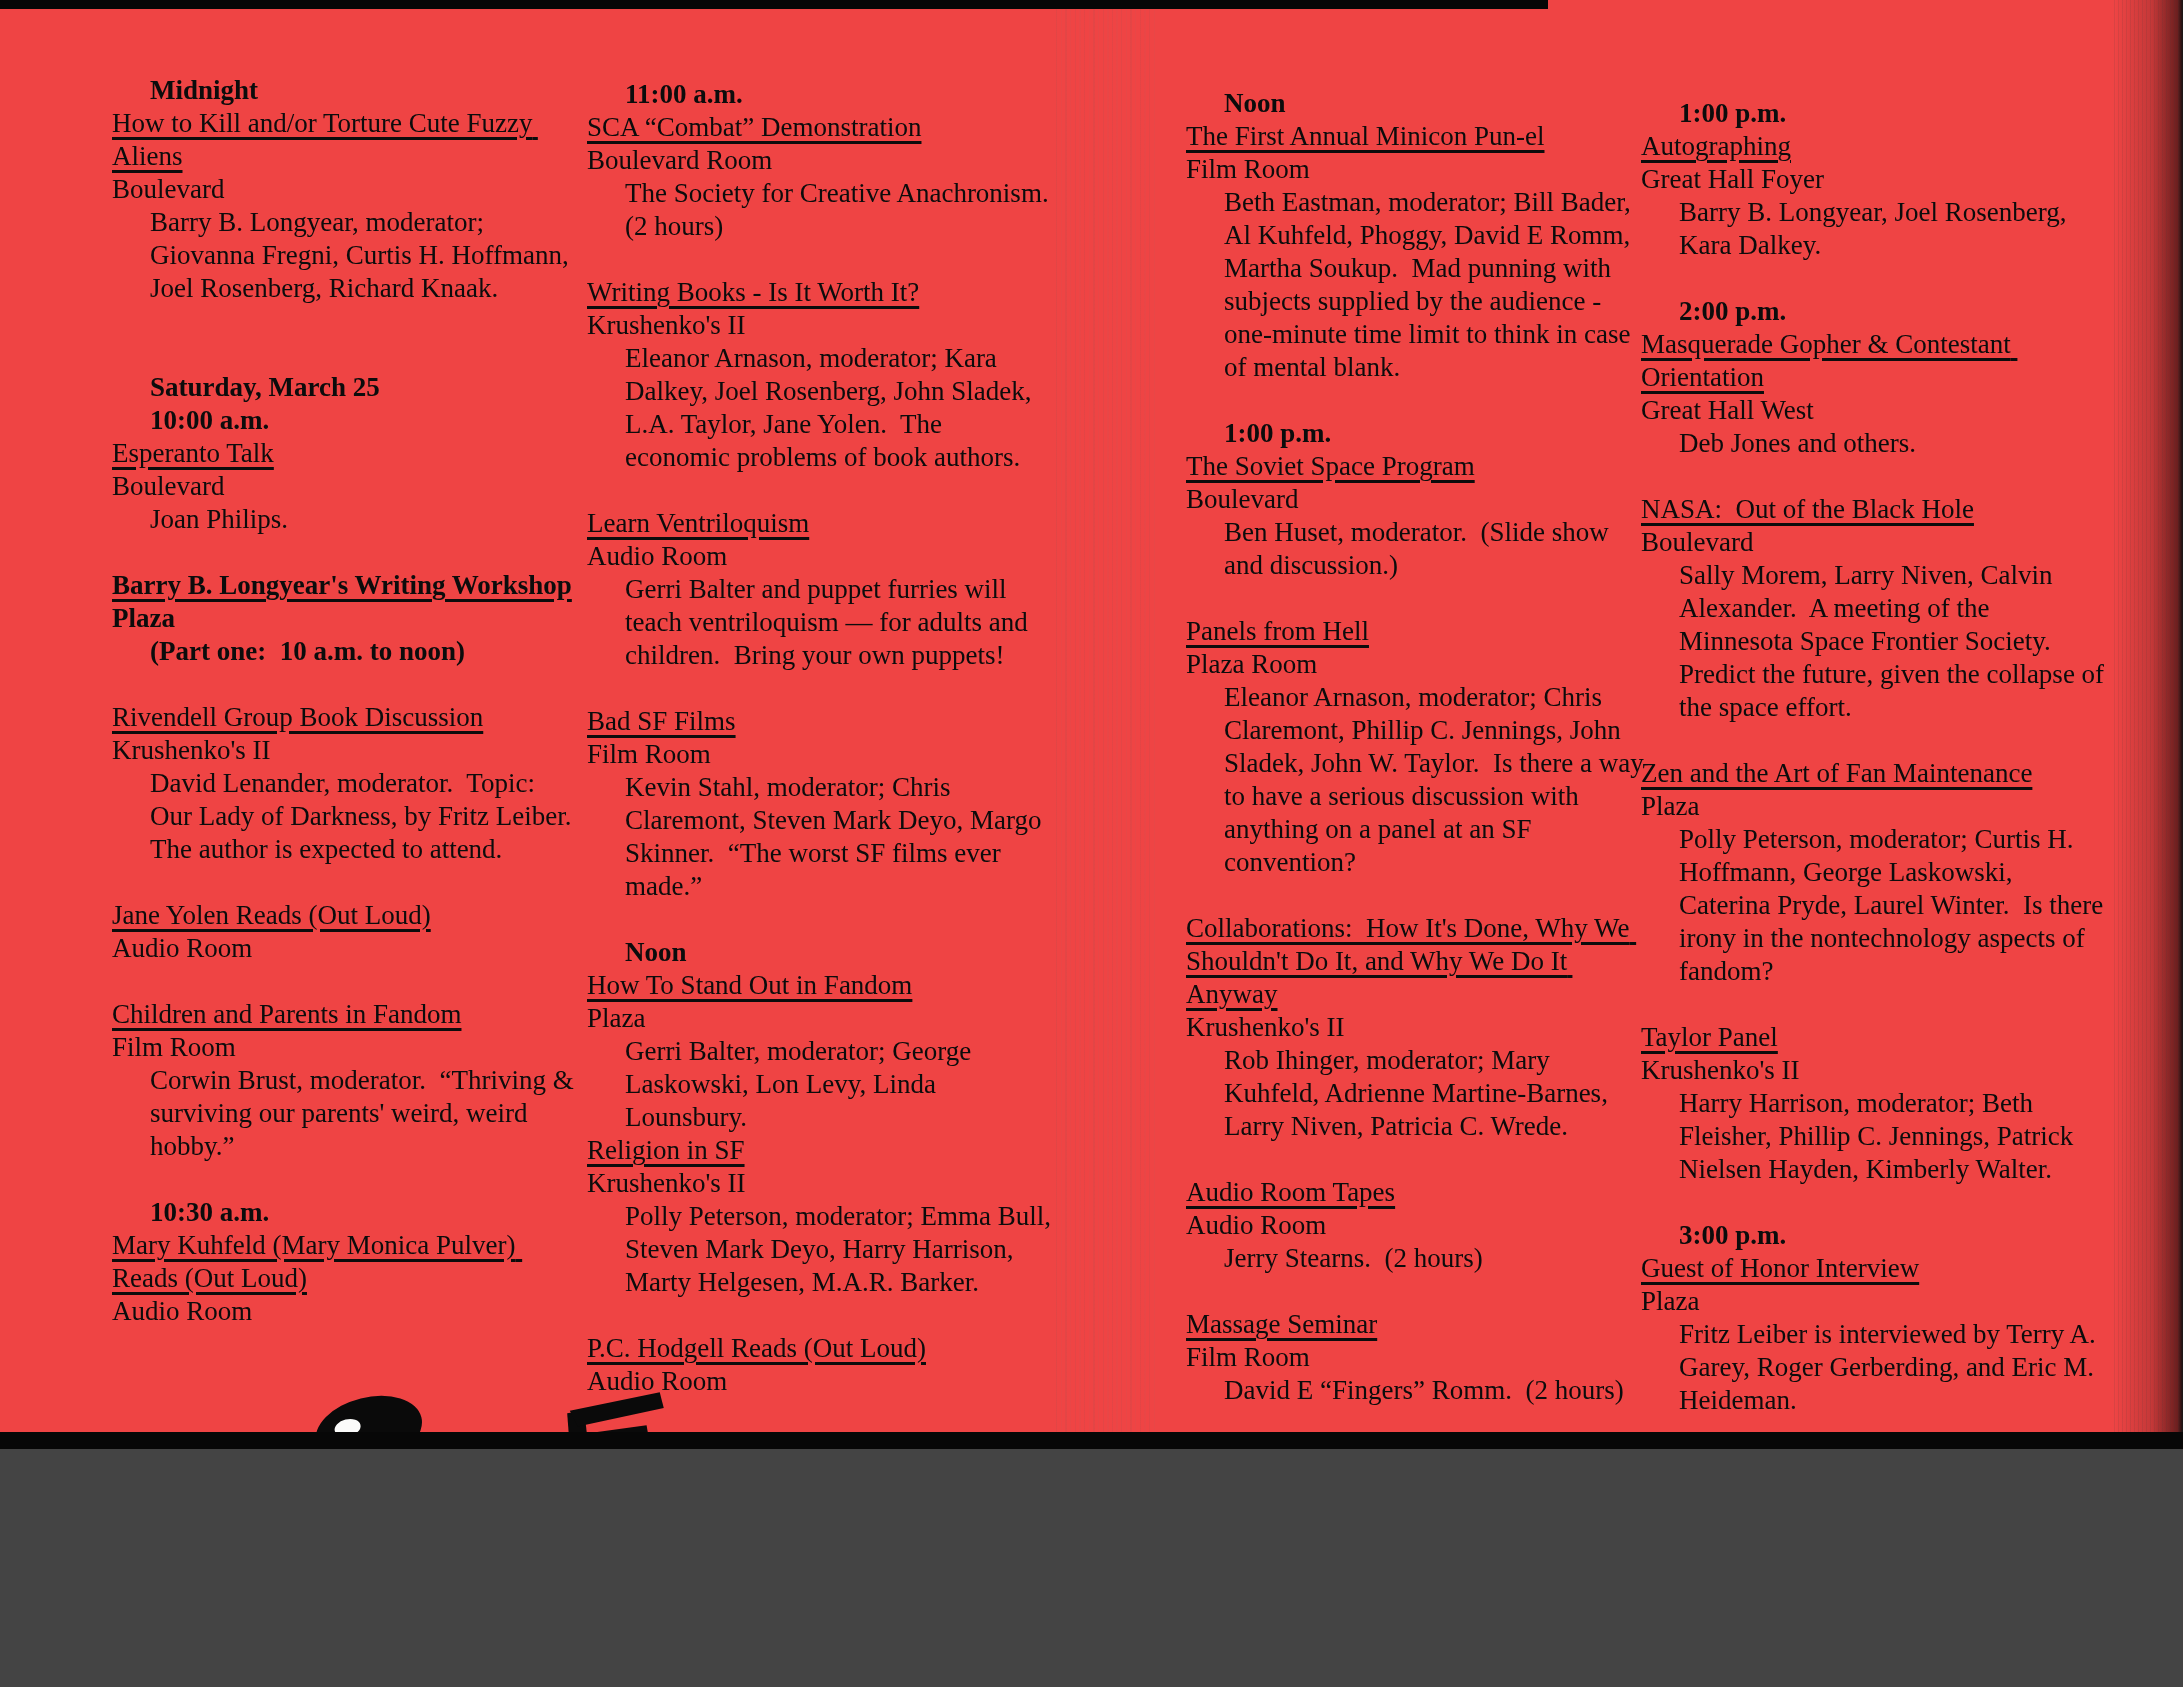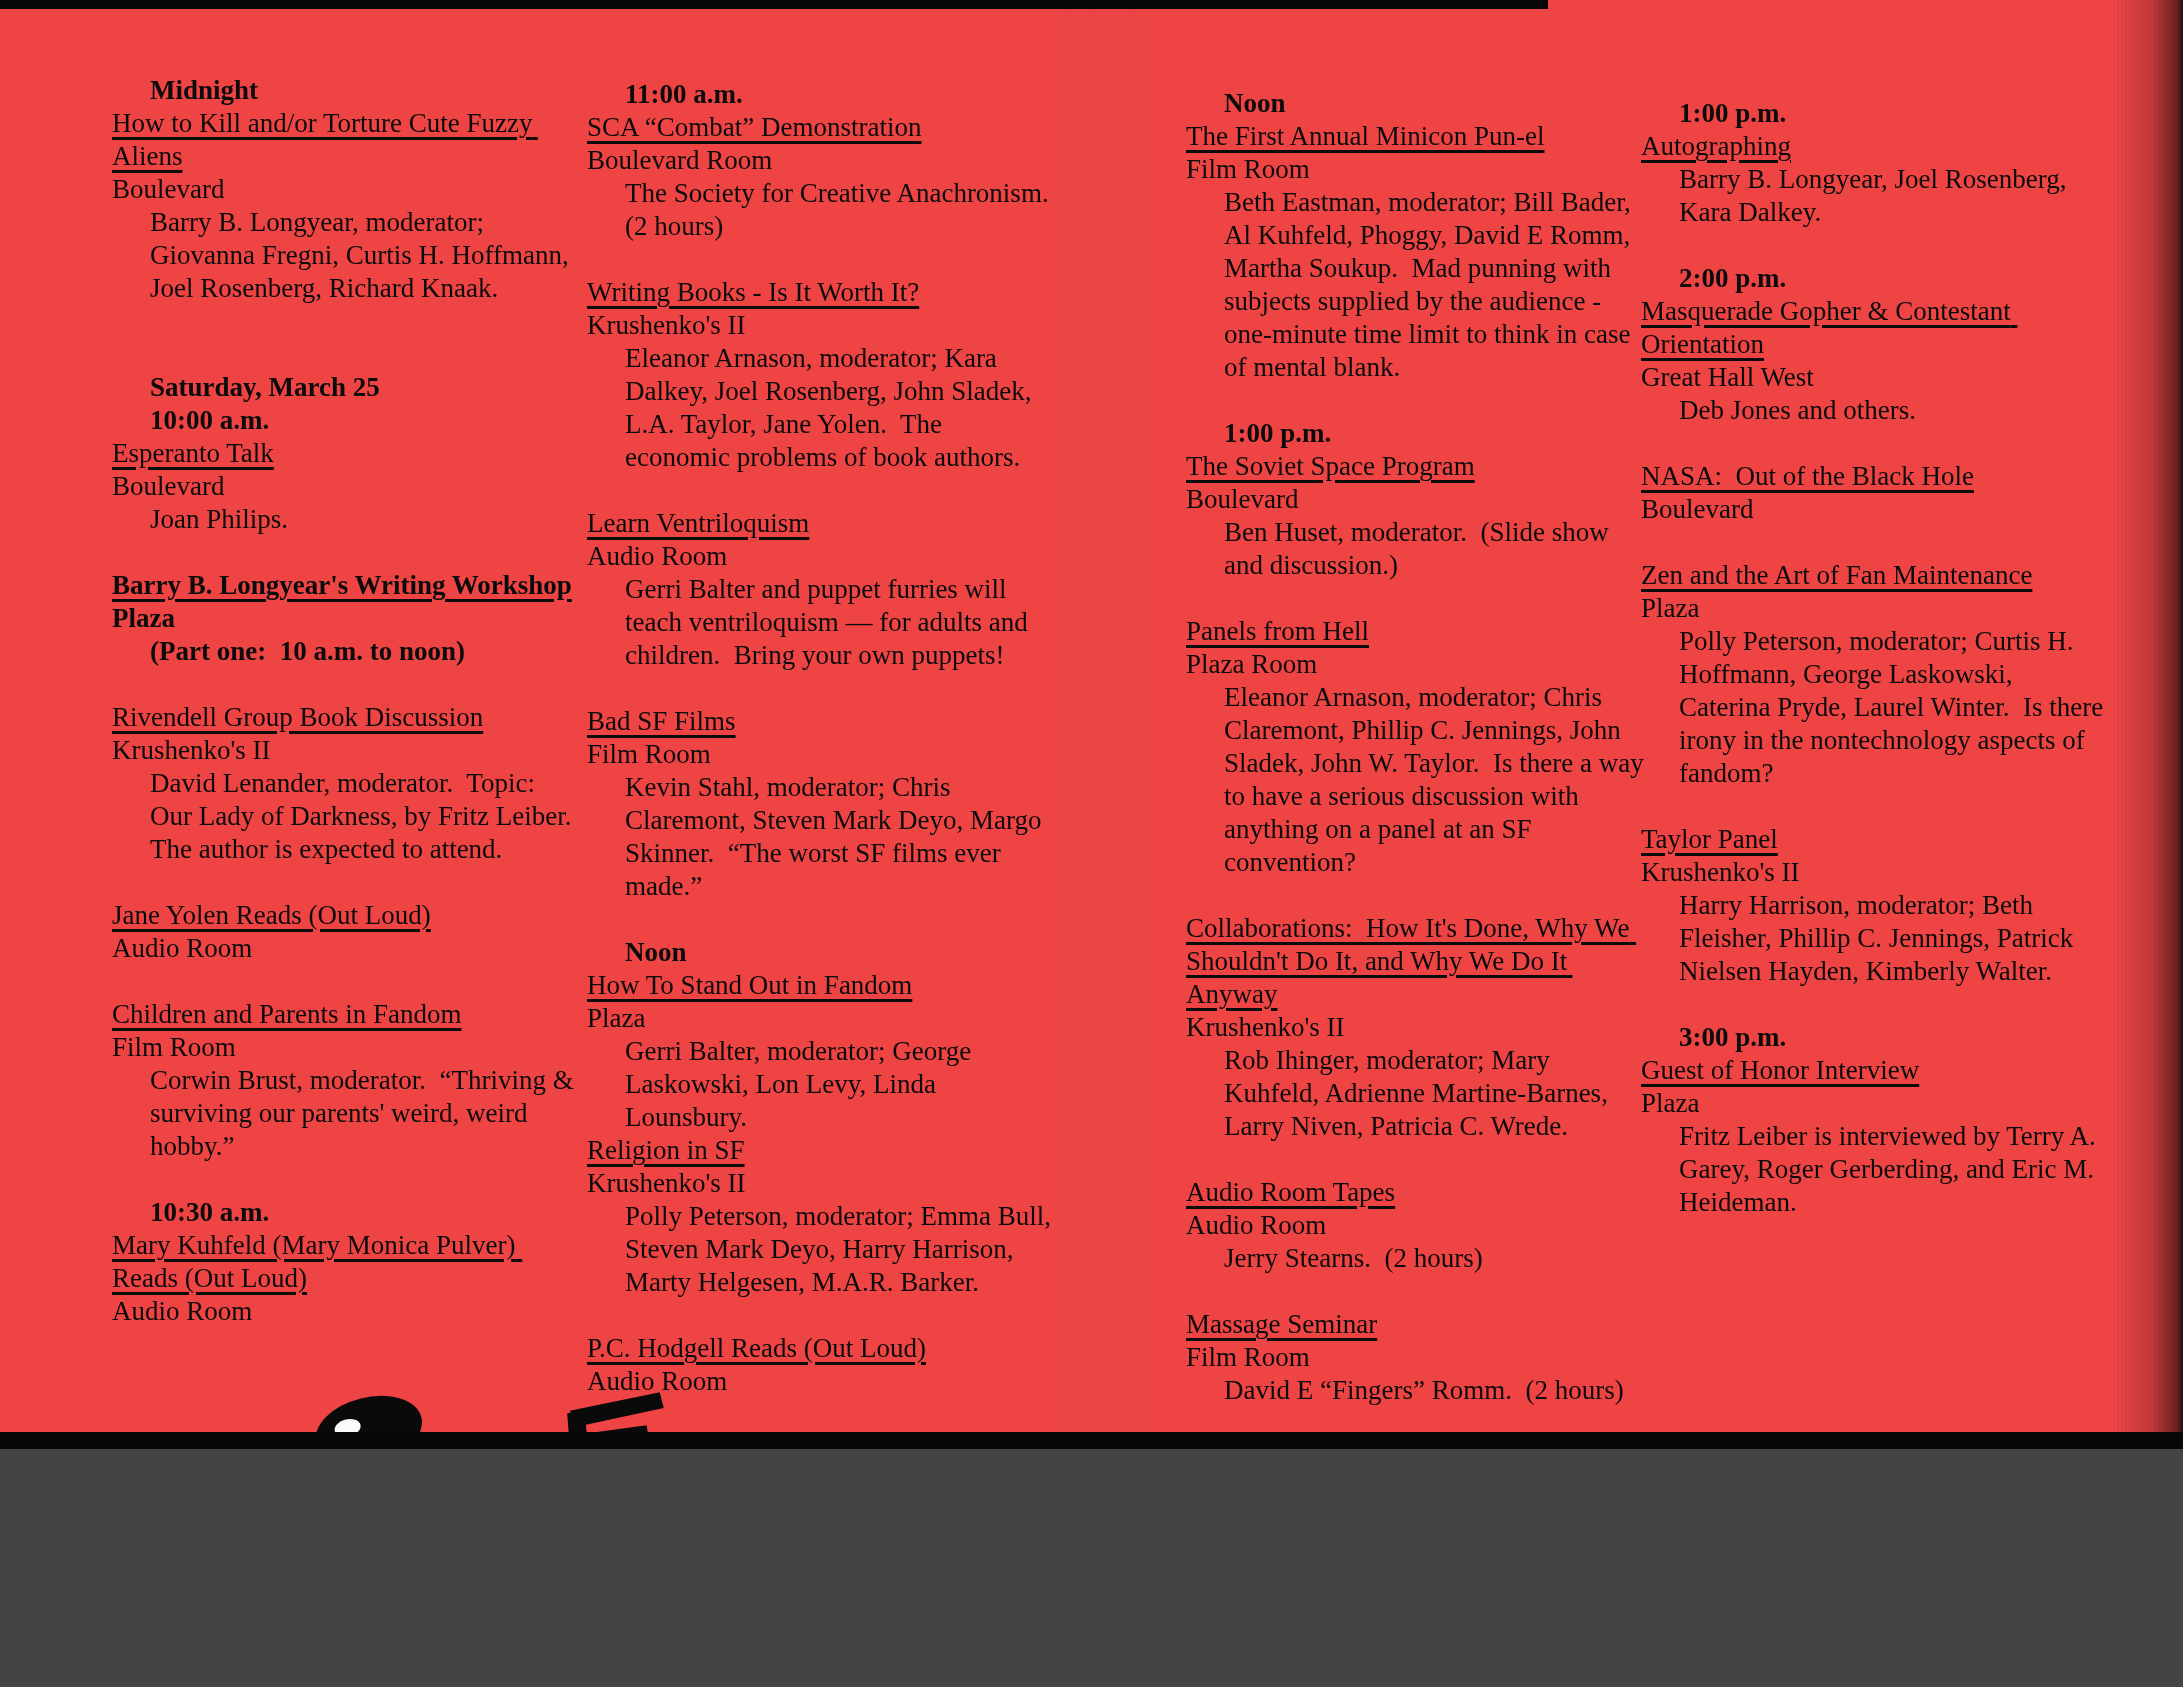--- a/index.html
+++ b/index.html
@@ -164,31 +164,33 @@
       <div class="event" style="margin-top: 33px;">
         <div class="event-title">Massage Seminar</div>
         <div class="event-room">Film Room</div>
         <div class="event-desc">David E “Fingers” Romm.  (2 hours)</div>
       </div>
     </div>
   <div class="col" id="col-1-1">
       <div class="time-heading" style="margin-top: 0px;">1:00 p.m.</div>
       <div class="event" style="margin-top: 0px;">
         <div class="event-title">Autographing</div>
+        <div class="event-room">Great Hall Foyer</div>
         <div class="event-desc">Barry B. Longyear, Joel Rosenberg, Kara Dalkey.</div>
       </div>
       <div class="time-heading" style="margin-top: 33px;">2:00 p.m.</div>
       <div class="event" style="margin-top: 0px;">
         <div class="event-title">Masquerade Gopher &amp; Contestant Orientation</div>
         <div class="event-room">Great Hall West</div>
         <div class="event-desc">Deb Jones and others.</div>
       </div>
       <div class="event" style="margin-top: 33px;">
         <div class="event-title">NASA:  Out of the Black Hole</div>
         <div class="event-room">Boulevard</div>
+        <div class="event-desc">Sally Morem, Larry Niven, Calvin Alexander.  A meeting of the Minnesota Space Frontier Society.  Predict the future, given the collapse of the space effort.</div>
       </div>
       <div class="event" style="margin-top: 33px;">
         <div class="event-title">Zen and the Art of Fan Maintenance</div>
         <div class="event-room">Plaza</div>
         <div class="event-desc">Polly Peterson, moderator; Curtis H. Hoffmann, George Laskowski, Caterina Pryde, Laurel Winter.  Is there irony in the nontechnology aspects of fandom?</div>
       </div>
       <div class="event" style="margin-top: 33px;">
         <div class="event-title">Taylor Panel</div>
         <div class="event-room">Krushenko's II</div>
         <div class="event-desc">Harry Harrison, moderator; Beth Fleisher, Phillip C. Jennings, Patrick Nielsen Hayden, Kimberly Walter.</div>

